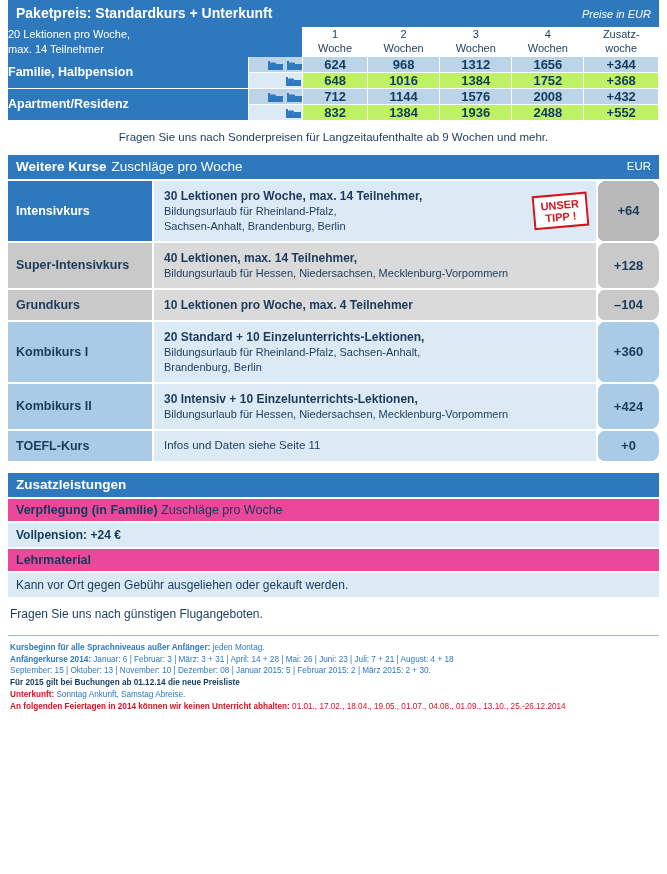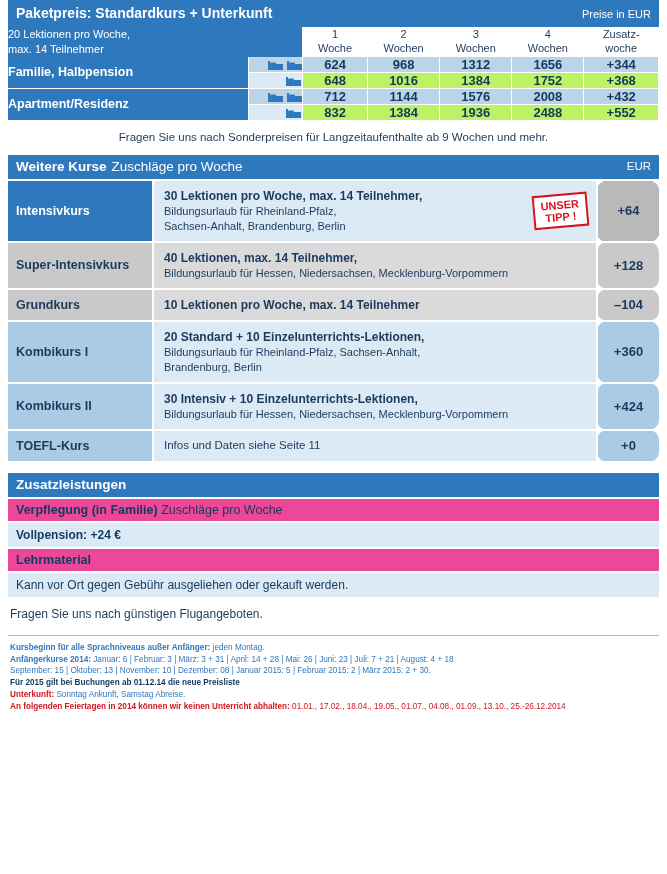--- a/index.html
+++ b/index.html
@@ -22,20 +22,21 @@
     font-weight: bold;
     font-size: 14px;
     padding: 5px 8px 6px 8px;
     display: flex;
     align-items: baseline;
     justify-content: space-between;
   }
   .pkg-title .right {
     font-size: 11px;
     font-weight: normal;
+    font-style: italic;
   }
   table.pkg {
     width: 100%;
     border-collapse: collapse;
     table-layout: fixed;
   }
   table.pkg td, table.pkg th { padding: 0; }
   .hdr-left {
     background: #2e78bd;
     color: #ffffff;
@@ -367,21 +368,21 @@
       <td class="c-desc">
         <div class="l1">40 Lektionen, max. 14 Teilnehmer,</div>
         <div class="l2">Bildungsurlaub für Hessen, Niedersachsen, Mecklenburg-Vorpommern</div>
       </td>
       <td class="c-price">+128</td>
     </tr>
 
     <tr class="grey-row">
       <td class="c-name">Grundkurs</td>
       <td class="c-desc">
-        <div class="l1">10 Lektionen pro Woche, max. 14 Teilnehmer</div>
+        <div class="l1">10 Lektionen pro Woche, max. 4 Teilnehmer</div>
       </td>
       <td class="c-price">–104</td>
     </tr>
 
     <tr class="lt-row">
       <td class="c-name">Kombikurs I</td>
       <td class="c-desc">
         <div class="l1">20 Standard + 10 Einzelunterrichts-Lektionen,</div>
         <div class="l2">Bildungsurlaub für Rheinland-Pfalz, Sachsen-Anhalt,</div>
         <div class="l2">Brandenburg, Berlin</div>

